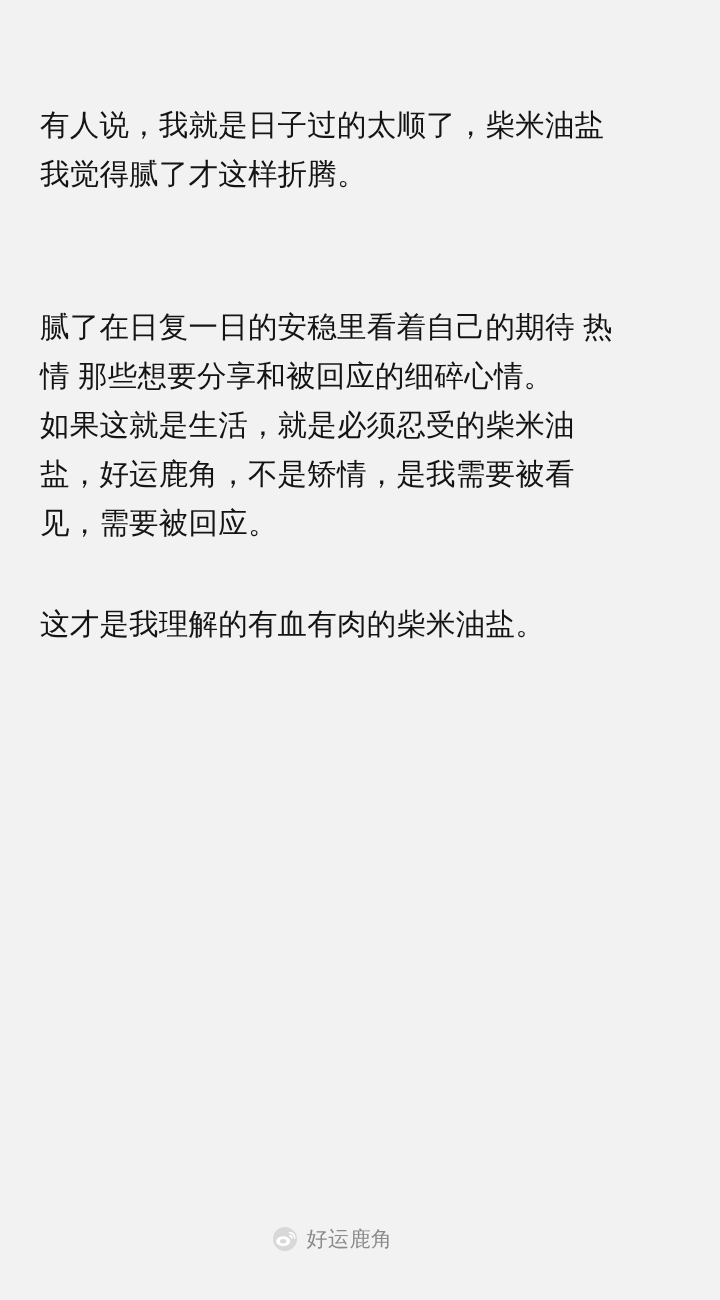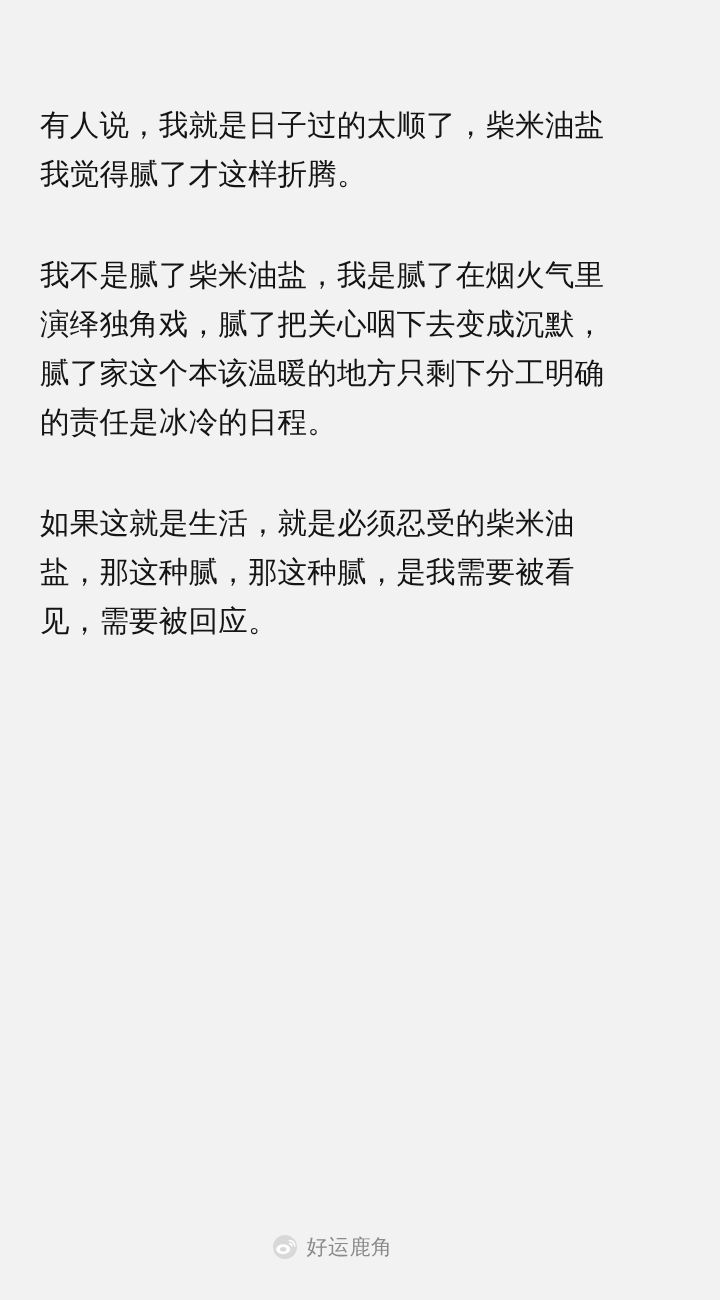--- a/index.html
+++ b/index.html
@@ -13,21 +13,21 @@
     font-family: "Liberation Sans", "DejaVu Sans", sans-serif;
     color: #111111;
     position: relative;
     overflow: hidden;
   }
   .page {
     width: 664px;
     height: 1300px;
     background: #f2f2f2;
     box-sizing: border-box;
-    padding: 100px 40px 0 40px;
+    padding: 100px 40px 8px 40px;
     display: flex;
     flex-direction: column;
   }
   .article {
     flex: 1 1 auto;
   }
   .para {
     font-size: 29.5px;
     line-height: 49px;
     letter-spacing: 0.2px;
@@ -70,34 +70,35 @@
 
   <div class="article">
 
     <p class="para">有人说，我就是日子过的太顺了，柴米油盐我觉得腻了才这样折腾。</p>
 
     <div class="gap-lg"></div>
 
 
     <div class="gap-sm"></div>
 
-    <p class="para">我不是腻了柴米油盐，我是腻了在烟火气里演绎独角戏，腻了把关心咽下去变成沉默，腻了家这个本该温暖的地方只剩下分工明确的责任是冰冷的日程。</p>
+
+    <div class="gap-lg"></div>
+
+    <p class="para">腻了在日复一日的安稳里看着自己的期待 热情 那些想要分享和被回应的细碎心情。</p>
+
+    <div class="gap-sm"></div>
+
+    <p class="para">如果这就是生活，就是必须忍受的柴米油盐，好运鹿角，不是矫情，是我需要被看见，需要被回应。</p>
 
     <div class="gap-lg"></div>
 
 
     <div class="gap-sm"></div>
 
-    <p class="para">如果这就是生活，就是必须忍受的柴米油盐，那这种腻，那这种腻，是我需要被看见，需要被回应。</p>
-
-    <div class="gap-lg"></div>
-
-
-    <div class="gap-sm"></div>
-
+    <p class="para">这才是我理解的有血有肉的柴米油盐。</p>
 
   </div>
 
   <div class="footer">
     <span class="weibo-icon">
       <svg width="26" height="26" viewBox="0 0 26 26" xmlns="http://www.w3.org/2000/svg">
         <circle cx="13" cy="13" r="12" fill="#d8d8d8"></circle>
         <ellipse cx="11.2" cy="15.2" rx="7" ry="5" fill="#ffffff"></ellipse>
         <ellipse cx="11.2" cy="15.2" rx="3.2" ry="2.2" fill="#d8d8d8"></ellipse>
         <path d="M17.5 6.6c2.9 0 5.2 2.4 5.2 5.3" fill="none" stroke="#ffffff" stroke-width="1.6" stroke-linecap="round"></path>

